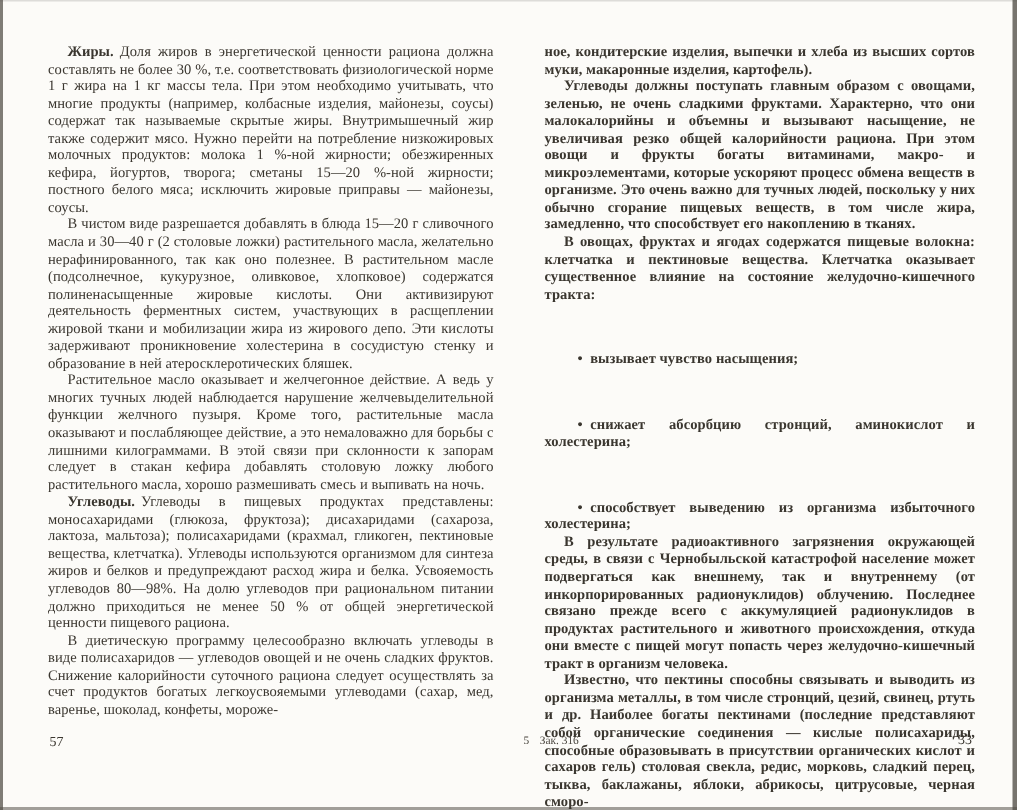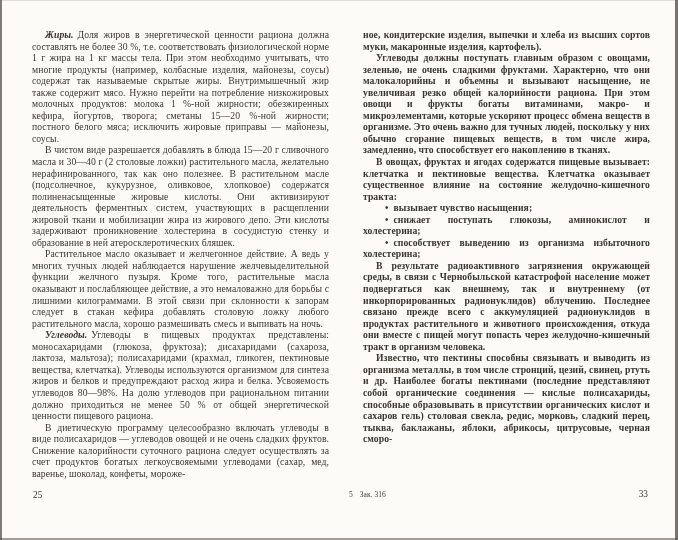--- a/index.html
+++ b/index.html
@@ -30,22 +30,22 @@
     line-height: 11.55px;
     text-align: justify;
     letter-spacing: 0.05px;
   }
   .col-left  { left: 32px;  width: 297px; }
   .col-right { left: 363px; width: 287px; font-weight: bold; }
 
   p { margin: 0; padding: 0; }
   .para   { text-indent: 13px; }
   .flush  { text-indent: 0; }
-  .lead   { font-weight: bold; font-style: italic; margin-right: 4px; }
-  .bullet { text-indent: 22px; }
+  .lead   { font-weight: bold; margin-right: 4px; }
+  .bullet { text-indent: 22px; margin-top: 32px; }
   .blt    { margin-right: 5px; }
 
   .pagenum {
     position: absolute;
     font-size: 9.3px;
     color: var(--ink, #3a362f);
   }
   .pagenum-left { left: 33px; top: 490px; }
   .footer-right {
     position: absolute;
@@ -69,29 +69,29 @@
   <div class="edge edge-right"></div>
   <div class="edge edge-bottom"></div>
 
   <div class="text-col col-left">
     <p class="para"><span class="lead">Жиры.</span><span>Доля жиров в энергетической ценности рациона должна составлять не более 30 %, т.е. соответствовать физиологической норме 1 г жира на 1 кг массы тела. При этом необходимо учитывать, что многие продукты (например, колбасные изделия, майонезы, соусы) содержат так называемые скрытые жиры. Внутримышечный жир также содержит мясо. Нужно перейти на потребление низкожировых молочных продуктов: молока 1 %-ной жирности; обезжиренных кефира, йогуртов, творога; сметаны 15—20 %-ной жирности; постного белого мяса; исключить жировые приправы — майонезы, соусы.</span></p>
     <p class="para"><span>В чистом виде разрешается добавлять в блюда 15—20 г сливочного масла и 30—40 г (2 столовые ложки) растительного масла, желательно нерафинированного, так как оно полезнее. В растительном масле (подсолнечное, кукурузное, оливковое, хлопковое) содержатся полиненасыщенные жировые кислоты. Они активизируют деятельность ферментных систем, участвующих в расщеплении жировой ткани и мобилизации жира из жирового депо. Эти кислоты задерживают проникновение холестерина в сосудистую стенку и образование в ней атеросклеротических бляшек.</span></p>
     <p class="para"><span>Растительное масло оказывает и желчегонное действие. А ведь у многих тучных людей наблюдается нарушение желчевыделительной функции желчного пузыря. Кроме того, растительные масла оказывают и послабляющее действие, а это немаловажно для борьбы с лишними килограммами. В этой связи при склонности к запорам следует в стакан кефира добавлять столовую ложку любого растительного масла, хорошо размешивать смесь и выпивать на ночь.</span></p>
     <p class="para"><span class="lead">Углеводы.</span><span>Углеводы в пищевых продуктах представлены: моносахаридами (глюкоза, фруктоза); дисахаридами (сахароза, лактоза, мальтоза); полисахаридами (крахмал, гликоген, пектиновые вещества, клетчатка). Углеводы используются организмом для синтеза жиров и белков и предупреждают расход жира и белка. Усвояемость углеводов 80—98%. На долю углеводов при рациональном питании должно приходиться не менее 50 % от общей энергетической ценности пищевого рациона.</span></p>
     <p class="para"><span>В диетическую программу целесообразно включать углеводы в виде полисахаридов — углеводов овощей и не очень сладких фруктов. Снижение калорийности суточного рациона следует осуществлять за счет продуктов богатых легкоусвояемыми углеводами (сахар, мед, варенье, шоколад, конфеты, мороже-</span></p>
   </div>
-  <div class="pagenum pagenum-left">25</div>
+  <div class="pagenum pagenum-left">57</div>
 
   <div class="text-col col-right">
     <p class="flush"><span>ное, кондитерские изделия, выпечки и хлеба из высших сортов муки, макаронные изделия, картофель).</span></p>
     <p class="para"><span>Углеводы должны поступать главным образом с овощами, зеленью, не очень сладкими фруктами. Характерно, что они малокалорийны и объемны и вызывают насыщение, не увеличивая резко общей калорийности рациона. При этом овощи и фрукты богаты витаминами, макро- и микроэлементами, которые ускоряют процесс обмена веществ в организме. Это очень важно для тучных людей, поскольку у них обычно сгорание пищевых веществ, в том числе жира, замедленно, что способствует его накоплению в тканях.</span></p>
-    <p class="para"><span>В овощах, фруктах и ягодах содержатся пищевые вызывает: клетчатка и пектиновые вещества. Клетчатка оказывает существенное влияние на состояние желудочно-кишечного тракта:</span></p>
+    <p class="para"><span>В овощах, фруктах и ягодах содержатся пищевые волокна: клетчатка и пектиновые вещества. Клетчатка оказывает существенное влияние на состояние желудочно-кишечного тракта:</span></p>
 
     <p class="bullet"><span class="blt">•</span><span>вызывает чувство насыщения;</span></p>
-    <p class="bullet"><span class="blt">•</span><span>снижает поступать глюкозы, аминокислот и холестерина;</span></p>
+    <p class="bullet"><span class="blt">•</span><span>снижает абсорбцию стронций, аминокислот и холестерина;</span></p>
     <p class="bullet"><span class="blt">•</span><span>способствует выведению из организма избыточного холестерина;</span></p>
 
     <p class="para"><span>В результате радиоактивного загрязнения окружающей среды, в связи с Чернобыльской катастрофой население может подвергаться как внешнему, так и внутреннему (от инкорпорированных радионуклидов) облучению. Последнее связано прежде всего с аккумуляцией радионуклидов в продуктах растительного и животного происхождения, откуда они вместе с пищей могут попасть через желудочно-кишечный тракт в организм человека.</span></p>
     <p class="para"><span>Известно, что пектины способны связывать и выводить из организма металлы, в том числе стронций, цезий, свинец, ртуть и др. Наиболее богаты пектинами (последние представляют собой органические соединения — кислые полисахариды, способные образовывать в присутствии органических кислот и сахаров гель) столовая свекла, редис, морковь, сладкий перец, тыква, баклажаны, яблоки, абрикосы, цитрусовые, черная сморо-</span></p>
   </div>
   <div class="footer-right">
     <span class="sig"><span class="sig-num">5</span><span>Зак. 316</span></span>
     <span class="pagenum-right">33</span>
   </div>
 </div>

